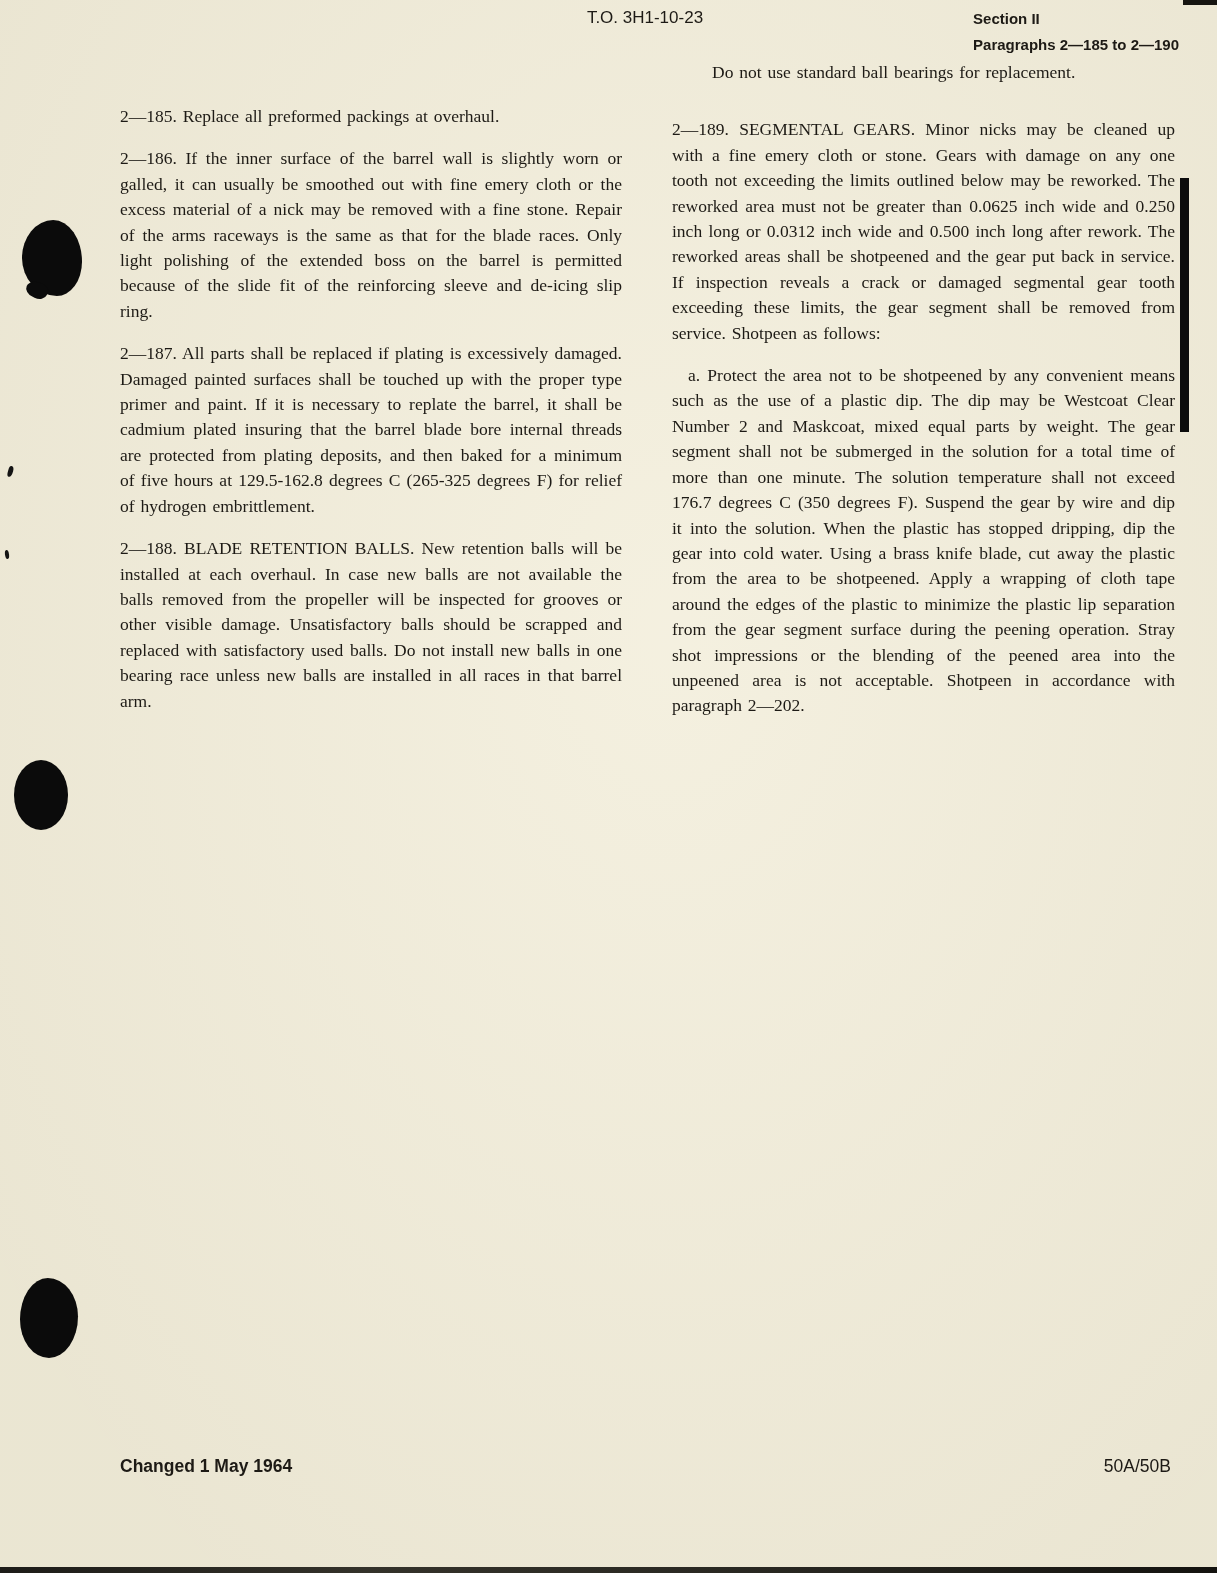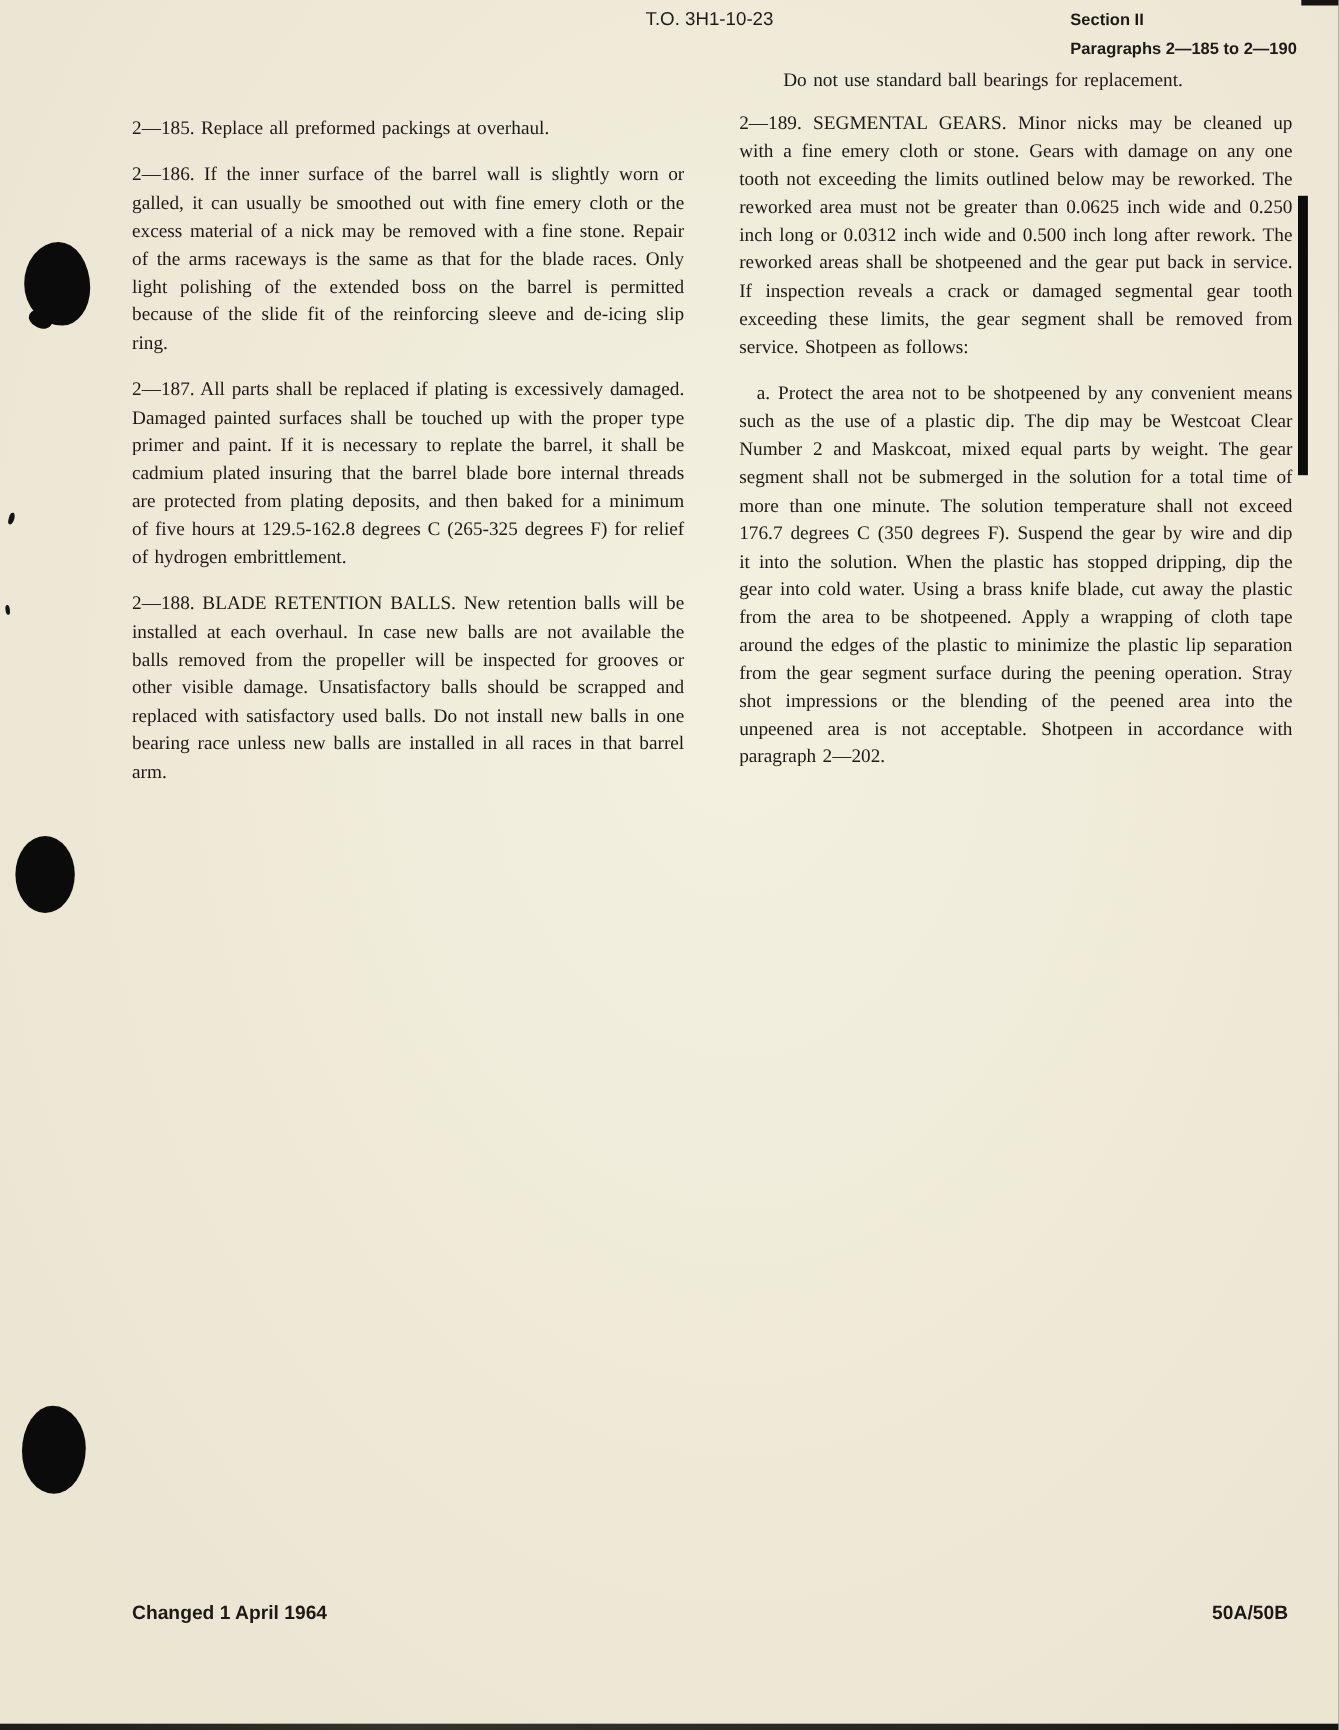--- a/index.html
+++ b/index.html
@@ -34,21 +34,21 @@
   .col-left  { left:120px; top:60px; }
   .col-right { left:672px; top:60px; width:503px; }
   .col p {
     font-size:17.5px; line-height:25.4px;
     text-align:justify;
     margin-bottom:17px;
     word-spacing:1.5px;
   }
   .col p.single { text-align:left;margin-top:44px; }
   p.indent-a { text-indent:16px; }
-  p.caution-note { text-indent:40px; margin-bottom:14px; }
+  p.caution-note { text-indent:40px; margin-bottom:32px; }
 
   
   .caution-wrap { text-align:center; margin:8px 0 14px 0; }
   .caution-box {
     position:relative;
     display:inline-block;
     border:2.5px solid #1d1a15;
     border-radius:9px;
     padding:3px 26px 4px 26px;
     font-family:"Liberation Sans", sans-serif;
@@ -64,21 +64,21 @@
 
   
   .ftr-left {
     position:absolute; top:1456px; left:120px;
     font-family:"Liberation Sans", sans-serif;
     font-weight:bold; font-size:17.5px;
   }
   .ftr-right {
     position:absolute; top:1456px; right:46px;
     font-family:"Liberation Sans", sans-serif;
-    font-weight:bold; font-size:17.5px;
+    font-weight:normal; font-size:17.5px;
   }
 
   
   .change-bar {
     position:absolute; left:1180px; top:178px;
     width:9px; height:254px; background:#0c0c0c;
   }
   .blot { position:absolute; background:#0b0b0b; }
   .blot-1 { left:22px;  top:220px;  width:60px; height:76px;
             border-radius:52% 48% 42% 58% / 50% 55% 45% 50%; }
@@ -116,21 +116,21 @@
     <p>2—187. All parts shall be replaced if plating is excessively damaged. Damaged painted surfaces shall be touched up with the proper type primer and paint. If it is necessary to replate the barrel, it shall be cadmium plated insuring that the barrel blade bore internal threads are protected from plating deposits, and then baked for a minimum of five hours at 129.5-162.8 degrees C (265-325 degrees F) for relief of hydrogen embrittlement.</p>
     <p>2—188. BLADE RETENTION BALLS. New retention balls will be installed at each overhaul. In case new balls are not available the balls removed from the propeller will be inspected for grooves or other visible damage. Unsatisfactory balls should be scrapped and replaced with satisfactory used balls. Do not install new balls in one bearing race unless new balls are installed in all races in that barrel arm.</p>
   </section>
 
   <section class="col col-right">
     <p class="caution-note">Do not use standard ball bearings for replacement.</p>
     <p>2—189. SEGMENTAL GEARS. Minor nicks may be cleaned up with a fine emery cloth or stone. Gears with damage on any one tooth not exceeding the limits outlined below may be reworked. The reworked area must not be greater than 0.0625 inch wide and 0.250 inch long or 0.0312 inch wide and 0.500 inch long after rework. The reworked areas shall be shotpeened and the gear put back in service. If inspection reveals a crack or damaged segmental gear tooth exceeding these limits, the gear segment shall be removed from service. Shotpeen as follows:</p>
     <p class="indent-a">a. Protect the area not to be shotpeened by any convenient means such as the use of a plastic dip. The dip may be Westcoat Clear Number 2 and Maskcoat, mixed equal parts by weight. The gear segment shall not be submerged in the solution for a total time of more than one minute. The solution temperature shall not exceed 176.7 degrees C (350 degrees F). Suspend the gear by wire and dip it into the solution. When the plastic has stopped dripping, dip the gear into cold water. Using a brass knife blade, cut away the plastic from the area to be shotpeened. Apply a wrapping of cloth tape around the edges of the plastic to minimize the plastic lip separation from the gear segment surface during the peening operation. Stray shot impressions or the blending of the peened area into the unpeened area is not acceptable. Shotpeen in accordance with paragraph 2—202.</p>
   </section>
 
-  <div class="ftr-left">Changed 1 April 1964</div>
+  <div class="ftr-left">Changed 1 May 1964</div>
   <div class="ftr-right">50A/50B</div>
 
   <div class="change-bar"></div>
   <div class="blot blot-1"></div>
   <div class="blot blot-1b"></div>
   <div class="blot blot-2"></div>
   <div class="blot blot-3"></div>
   <div class="tick tick-1"></div>
   <div class="tick tick-2"></div>
   <div class="edge-bottom"></div>

